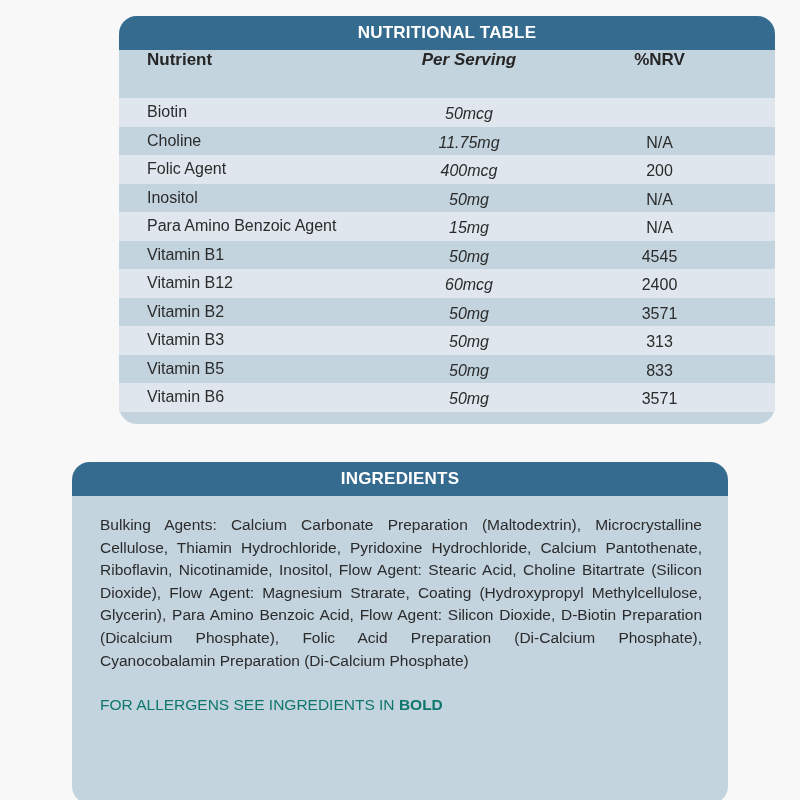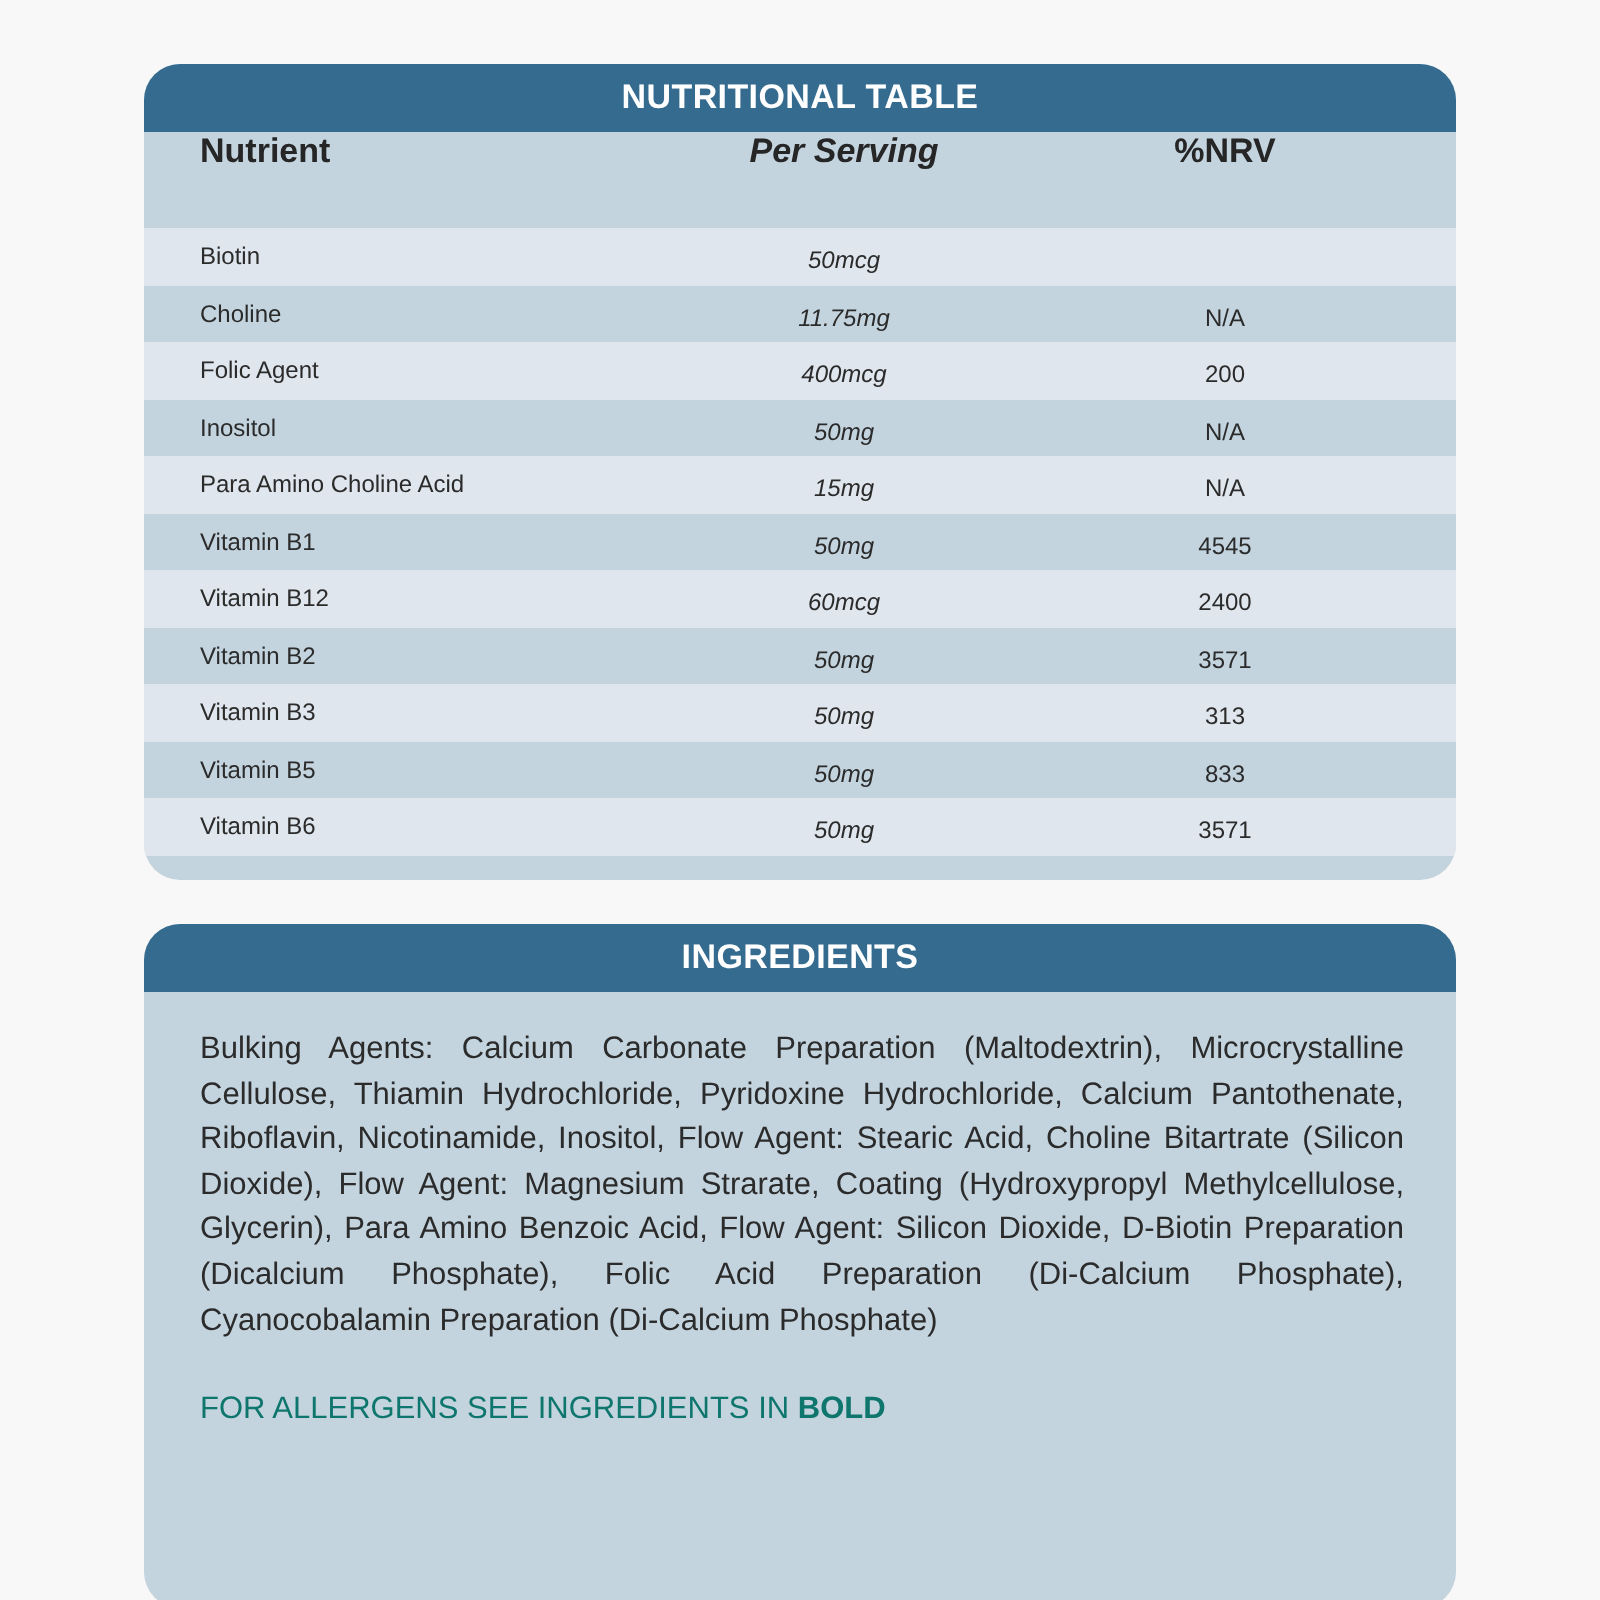--- a/index.html
+++ b/index.html
@@ -22,40 +22,40 @@
     .panel-header {
       background: #356b8f;
       color: #ffffff;
       font-weight: bold;
       text-align: center;
       font-size: 17px;
       height: 34px;
       line-height: 34px;
       letter-spacing: 0.2px;
     }
-    #nutrition { top: 32px; height: 408px; }
+    #nutrition { top: 16px; height: 408px; margin-left: 47px; }
     #ingredients { top: 462px; height: 342px; }
 
     .col-head {
       display: flex;
       height: 48px;
       align-items: flex-start;
       font-weight: bold;
       font-size: 17px;
       color: #262626;
     }
     .c1 { width: 250px; padding-left: 28px; box-sizing: border-box; }
     .c2 { width: 200px; text-align: center; font-style: italic; }
     .c3 { flex: 1; text-align: center; padding-right: 25px; }
     .rows { }
     .row {
       display: flex;
       height: 28.5px;
       align-items: center;
-      font-size: 12px;
+      font-size: 16px;
       color: #2b2b2b;
     }
     .row:nth-child(odd) { background: #dfe6ed; }
     .row:nth-child(even) { background: #c3d4df; }
     .row .c2, .row .c3 { padding-top: 4px; }
 
     .ingr-body {
       padding: 18px 26px 0 28px;
       font-size: 15.5px;
       line-height: 22.6px;
@@ -93,21 +93,21 @@
       <div class="c1">Folic Agent</div>
       <div class="c2">400mcg</div>
       <div class="c3">200</div>
     </div>
     <div class="row">
       <div class="c1">Inositol</div>
       <div class="c2">50mg</div>
       <div class="c3">N/A</div>
     </div>
     <div class="row">
-      <div class="c1">Para Amino Choline Acid</div>
+      <div class="c1">Para Amino Benzoic Agent</div>
       <div class="c2">15mg</div>
       <div class="c3">N/A</div>
     </div>
     <div class="row">
       <div class="c1">Vitamin B1</div>
       <div class="c2">50mg</div>
       <div class="c3">4545</div>
     </div>
     <div class="row">
       <div class="c1">Vitamin B12</div>

